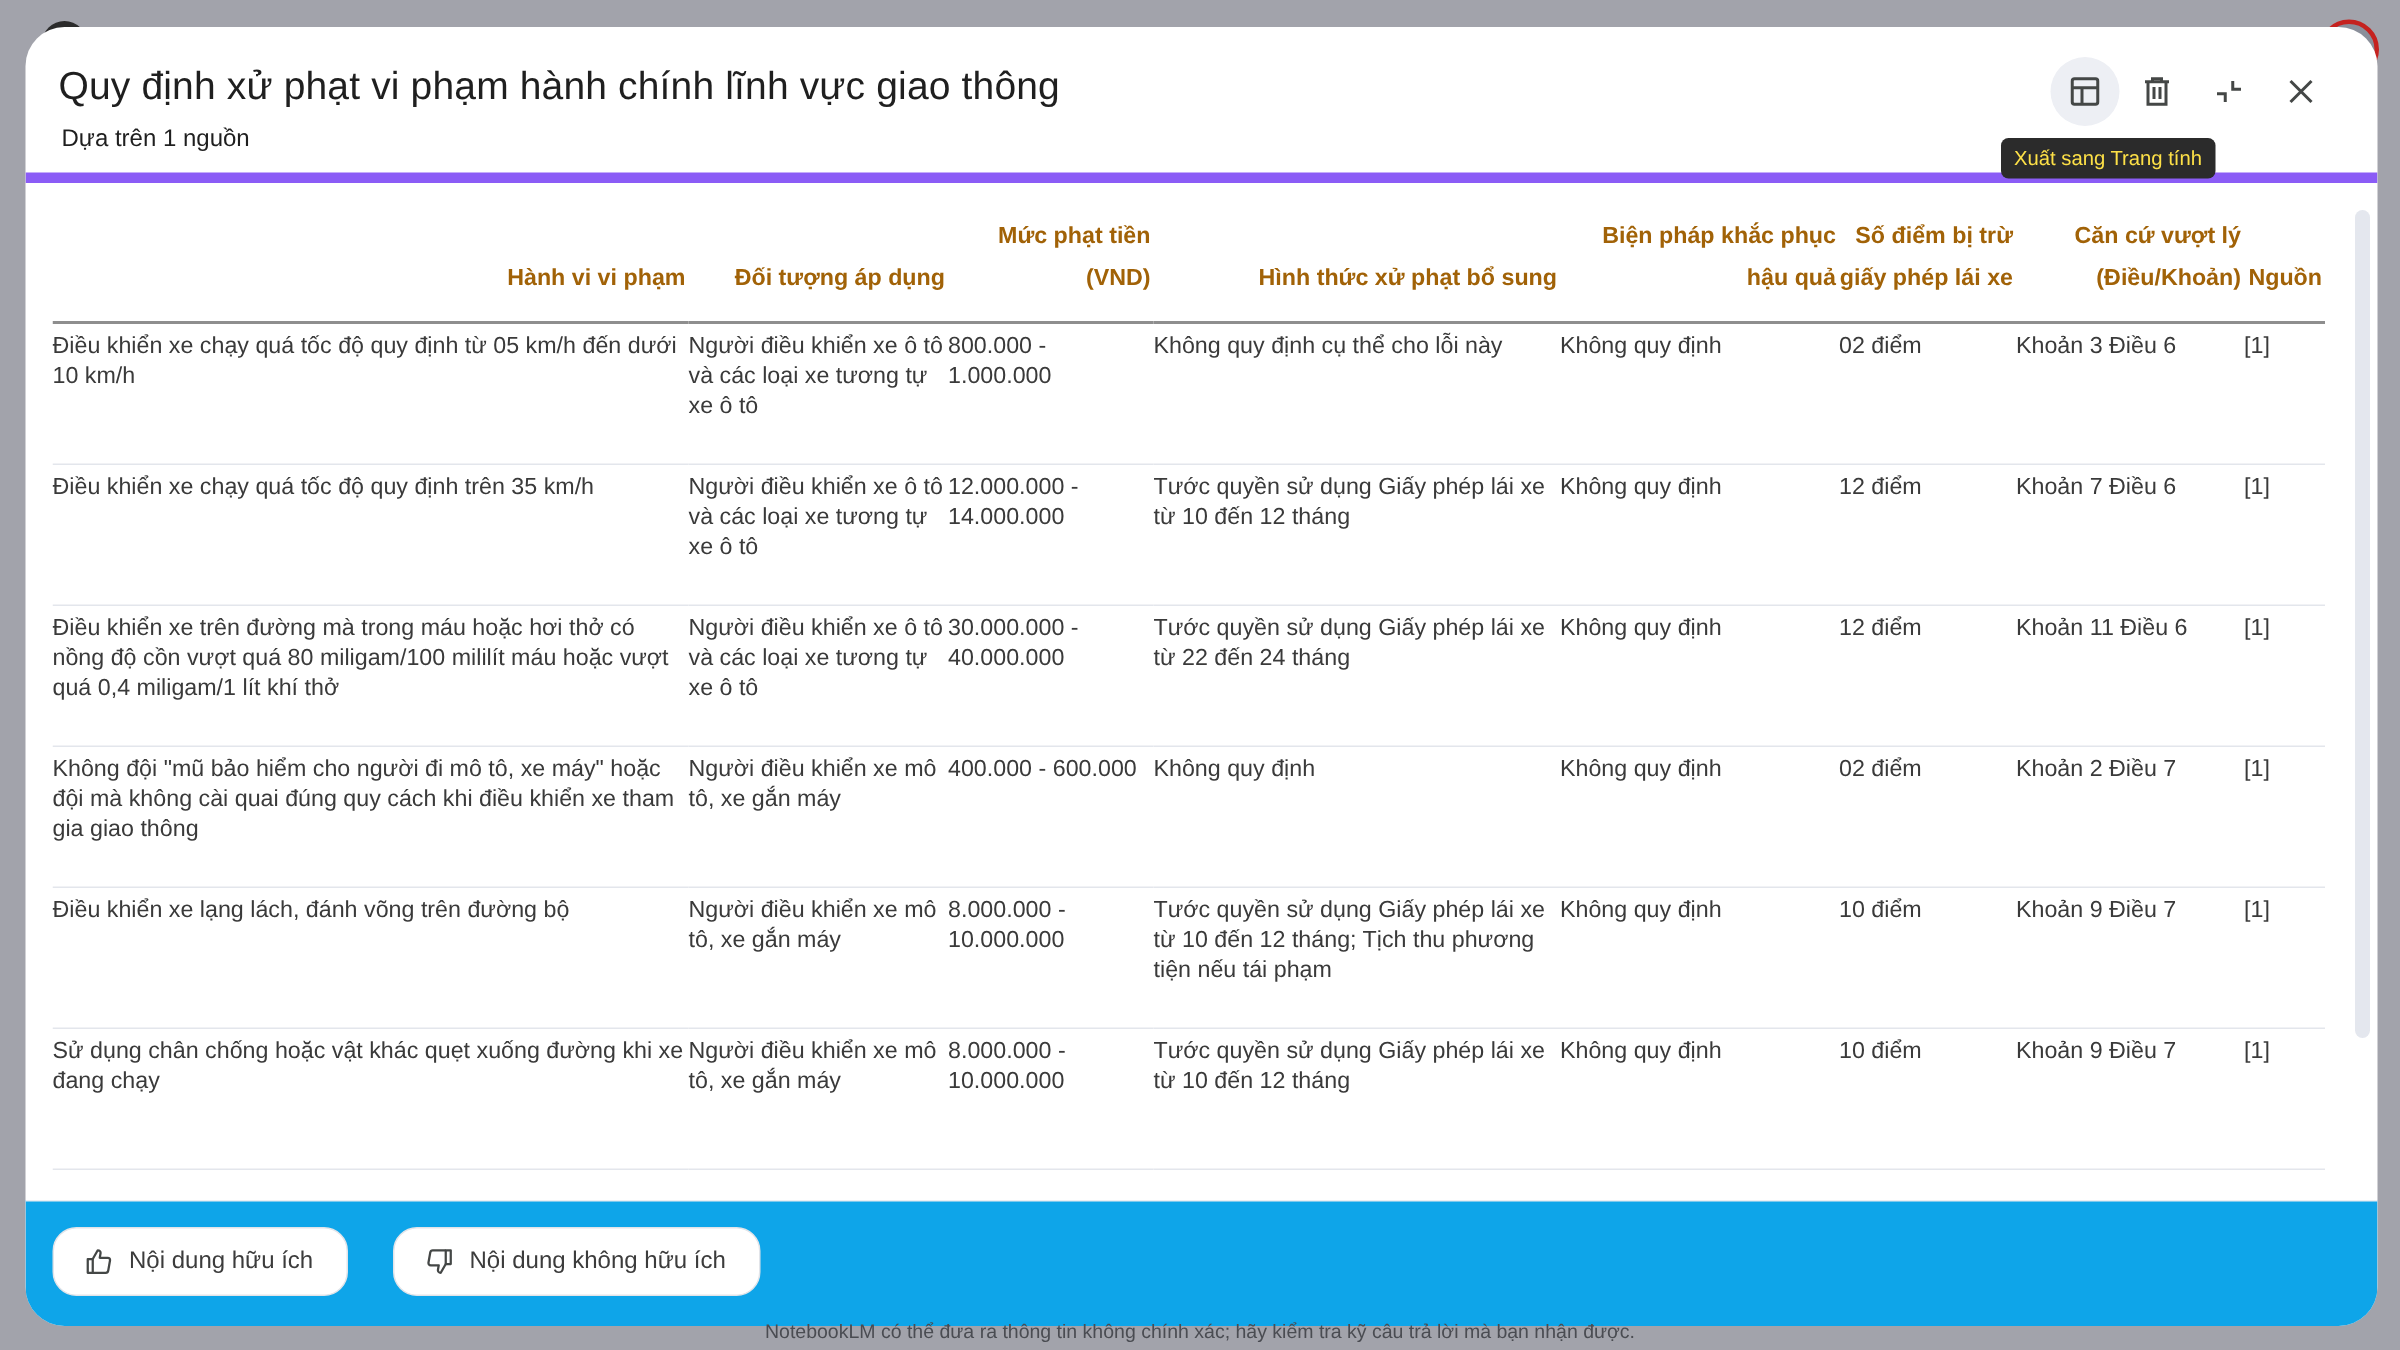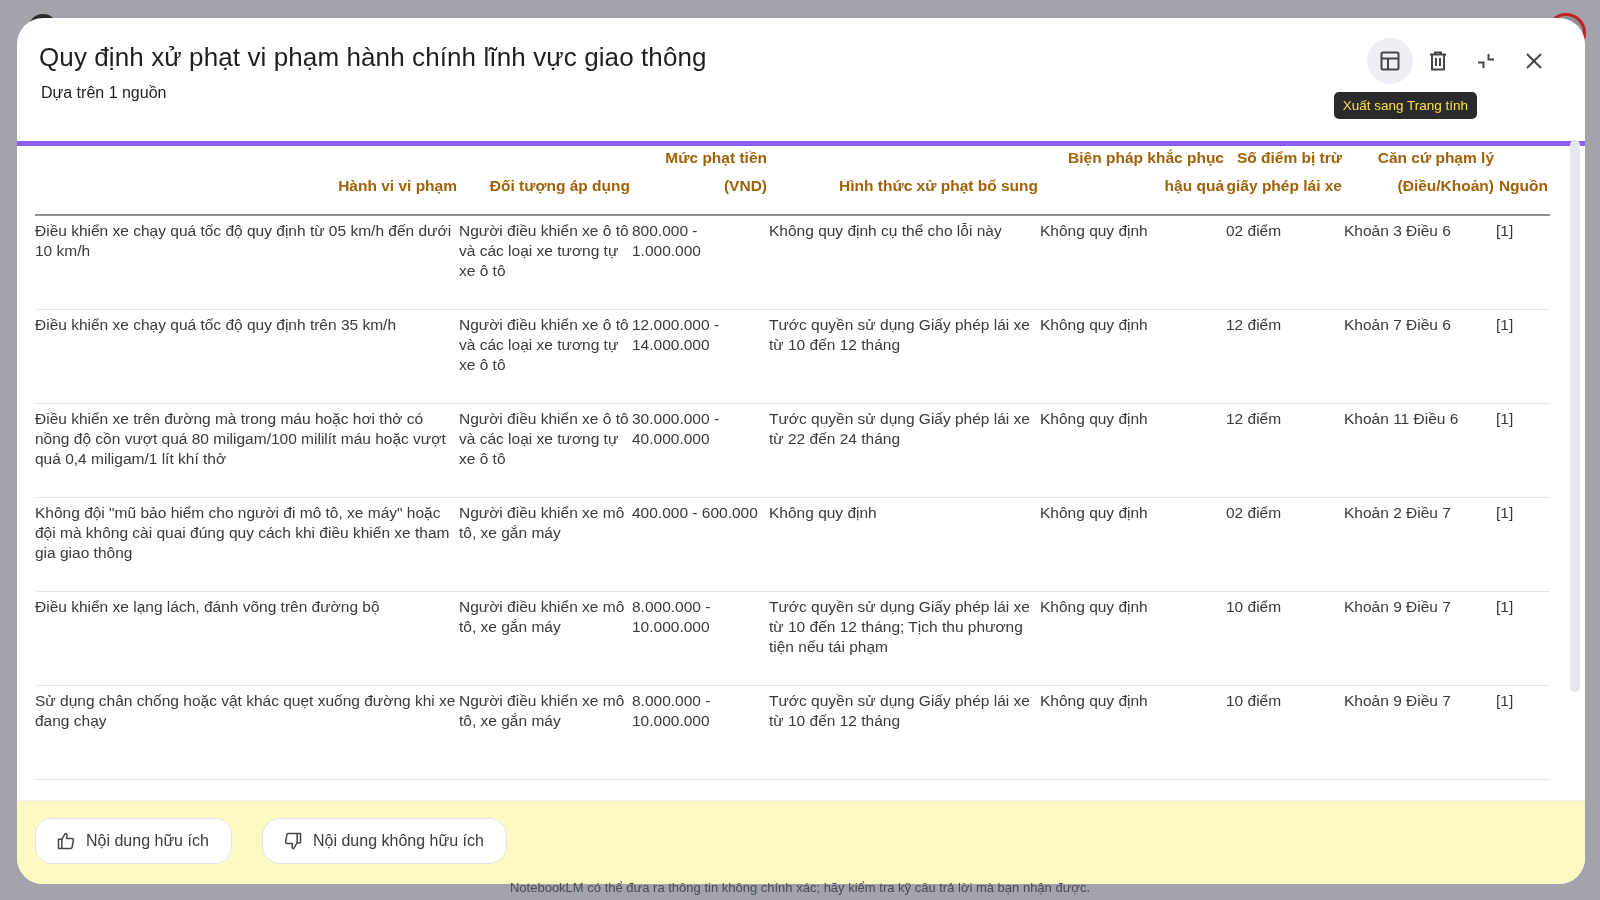--- a/index.html
+++ b/index.html
@@ -20,22 +20,22 @@
     }
     .disclaimer {
       position: absolute; left: 0; right: 0; top: 880px;
       text-align: center; font-size: 13px; color: #4a4c52;
     }
     .modal {
       position: absolute; left: 17px; top: 18px; width: 1568px; height: 866px;
       background: #ffffff; border-radius: 26px; overflow: hidden;
     }
     .modal-header {
-      position: absolute; left: 0; top: 0; right: 0; height: 128px;
-      border-bottom: 5px solid #8b5cf6;
+      position: absolute; left: 0; top: 0; right: 0; height: 104px;
+      border-bottom: 7px solid #8b5cf6;
     }
     .modal-title {
       position: absolute; left: 22px; top: 24px;
       font-size: 26px; font-weight: 400; color: #1f1f1f; letter-spacing: 0.1px;
     }
     .modal-subtitle {
       position: absolute; left: 24px; top: 66px; font-size: 16px; color: #1f1f1f;
     }
     .header-actions {
       position: absolute; right: 28px; top: 20px; display: flex; gap: 2px; align-items: center;
@@ -68,21 +68,21 @@
       border-bottom: 2px solid #8e8e8e;
       margin-top: 48px;
     }
     td {
       font-size: 15.5px; color: #3a3a3a; text-align: left; vertical-align: top;
       padding: 5px 2px 6px 0; line-height: 20px; border-bottom: 1px solid #e3e6ec;
     }
     tr.row td { height: 94px; }
     .footer {
       position: absolute; left: 0; right: 0; top: 782px; height: 84px;
-      border-top: 1px solid #eceef2; background: #fef9c3;
+      border-top: 1px solid #eceef2; background: #0ea5e9;
     }
     .feedback-btn {
       position: absolute; top: 17px; height: 46px;
       border: 1px solid #e2e4e9; border-radius: 16px; background: #ffffff;
       display: flex; align-items: center; padding: 0 22px 0 20px; gap: 10px;
       font-size: 16px; color: #3c3c3c; cursor: pointer;
     }
     .feedback-btn svg { width: 20px; height: 20px; }
   </style>
 </head>
@@ -142,21 +142,21 @@
         <col style="width:54px">
       </colgroup>
       <thead>
         <tr>
           <th>Hành vi vi phạm</th>
           <th>Đối tượng áp dụng</th>
           <th>Mức phạt tiền (VND)</th>
           <th>Hình thức xử phạt bổ sung</th>
           <th>Biện pháp khắc phục hậu quả</th>
           <th>Số điểm bị trừ giấy phép lái xe</th>
-          <th>Căn cứ phạm lý (Điều/Khoản)</th>
+          <th>Căn cứ vượt lý (Điều/Khoản)</th>
           <th>Nguồn</th>
         </tr>
       </thead>
       <tbody>
         <tr class="row">
           <td>Điều khiển xe chạy quá tốc độ quy định từ 05 km/h đến dưới 10 km/h</td>
           <td>Người điều khiển xe ô tô và các loại xe tương tự xe ô tô</td>
           <td>800.000 - 1.000.000</td>
           <td>Không quy định cụ thể cho lỗi này</td>
           <td>Không quy định</td>
@@ -220,21 +220,21 @@
   <div class="scrollbar-track"></div>
 
   <div class="footer">
     <div class="feedback-btn" style="left:18px;">
       <svg viewBox="0 0 24 24" fill="none" stroke="#444746" stroke-width="1.8" stroke-linejoin="round">
         <path d="M7 10v11H3V10h4z"></path>
         <path d="M7 10l4-7c1.5 0 2.5 1 2.2 2.6L12.6 9H19c1.2 0 2 1 1.8 2.2l-1.4 8C19.2 20.3 18.4 21 17.4 21H7"></path>
       </svg>
       <span>Nội dung hữu ích</span>
     </div>
-    <div class="feedback-btn" style="left:245px;border-radius:18px;">
+    <div class="feedback-btn" style="left:245px;">
       <svg viewBox="0 0 24 24" fill="none" stroke="#444746" stroke-width="1.8" stroke-linejoin="round">
         <path d="M17 14V3h4v11h-4z"></path>
         <path d="M17 14l-4 7c-1.5 0-2.5-1-2.2-2.6L11.4 15H5c-1.2 0-2-1-1.8-2.2l1.4-8C4.8 3.7 5.6 3 6.6 3H17"></path>
       </svg>
       <span>Nội dung không hữu ích</span>
     </div>
   </div>
 </div>
 
 <div class="disclaimer">NotebookLM có thể đưa ra thông tin không chính xác; hãy kiểm tra kỹ câu trả lời mà bạn nhận được.</div>

